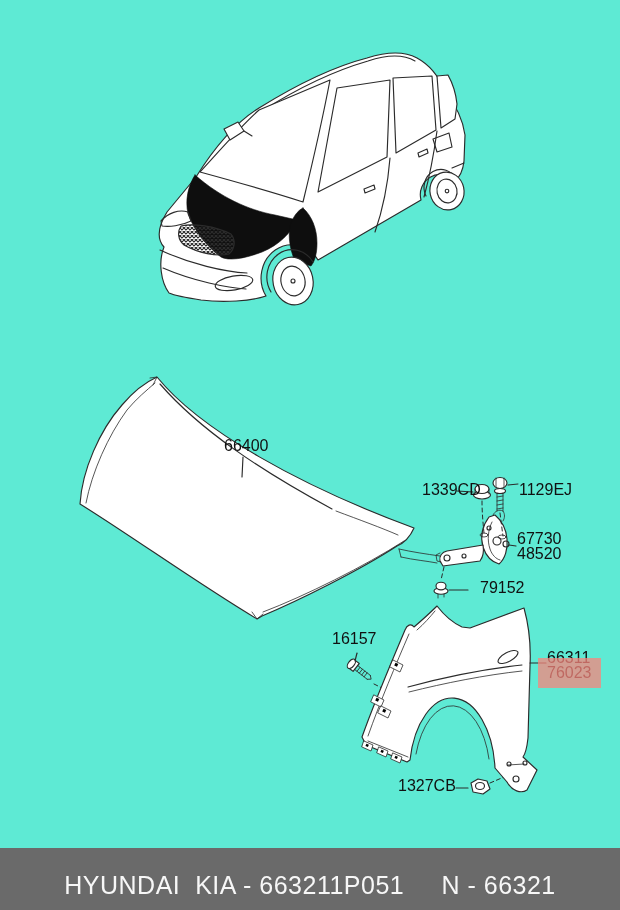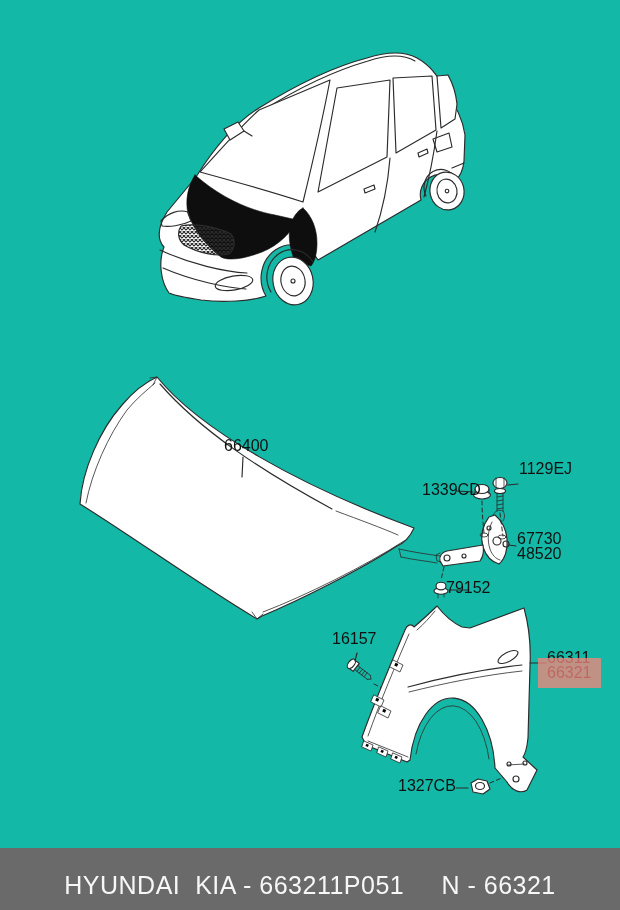--- a/index.html
+++ b/index.html
@@ -1,16 +1,16 @@
 <!DOCTYPE html>
 <html><head>
 <meta charset="utf-8">
 <style>
   html,body{margin:0;padding:0;background:#fff;}
-  .stage{position:relative;width:620px;height:910px;background:#14b8a6;overflow:hidden;
+  .stage{position:relative;width:620px;height:910px;background:#5eead4;overflow:hidden;
          font-family:"Liberation Sans", sans-serif;}
   svg.diagram{position:absolute;left:0;top:0;}
   svg.diagram path, svg.diagram line, svg.diagram ellipse, svg.diagram circle, svg.diagram polygon{
     fill:none;stroke:#2b2b2b;stroke-width:1.15;stroke-linecap:round;stroke-linejoin:round;}
   svg.diagram .f{fill:#ffffff;}
   svg.diagram .blk{fill:#0e0e0e;stroke:#0e0e0e;stroke-width:0.6;}
   svg.diagram .mesh{fill:url(#grillemesh);}
   svg.diagram .dash{stroke-dasharray:4 3;stroke-width:1;}
   svg.diagram .thin{stroke-width:0.8;}
   .callout{position:absolute;font-size:16px;line-height:15px;color:#111;white-space:pre;z-index:2;}
@@ -211,27 +211,27 @@
       <path d="M509,545 L516,546"></path>
       <path d="M449,590 L468,590"></path>
       <path d="M357,653 L355,661"></path>
       <path d="M530,663 L546,663"></path>
       <path d="M456,788 L468,788"></path>
     </g>
   </svg>
 
   <div class="callout" style="left:224px;top:438px">66400</div>
   <div class="callout" style="left:422px;top:482px">1339CD</div>
-  <div class="callout" style="left:519px;top:461px">1129EJ</div>
+  <div class="callout" style="left:519px;top:482px">1129EJ</div>
   <div class="callout" style="left:517px;top:531px">67730</div>
   <div class="callout" style="left:517px;top:546px">48520</div>
-  <div class="callout" style="left:446px;top:580px">79152</div>
+  <div class="callout" style="left:480px;top:580px">79152</div>
   <div class="callout" style="left:332px;top:631px">16157</div>
   <div class="callout" style="left:547px;top:650px">66311</div>
-  <div class="callout" style="left:547px;top:665px">66321</div>
+  <div class="callout" style="left:547px;top:665px">76023</div>
   <div class="callout" style="left:398px;top:778px">1327CB</div>
 
   <div class="hl-box" style="background: rgba(249, 133, 124, 0.753);"></div>
 
   <div class="footer" style="background: rgb(106, 106, 106);">
     <span>HYUNDAI  KIA - 663211P051     N - 66321</span>
   </div>
 
 </div>
 

